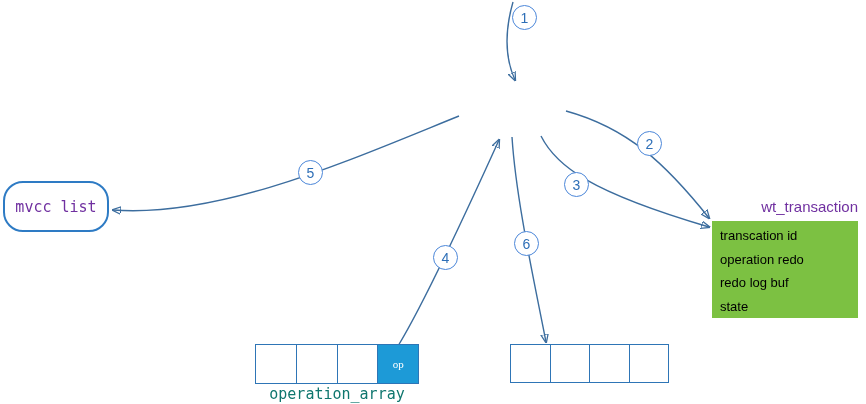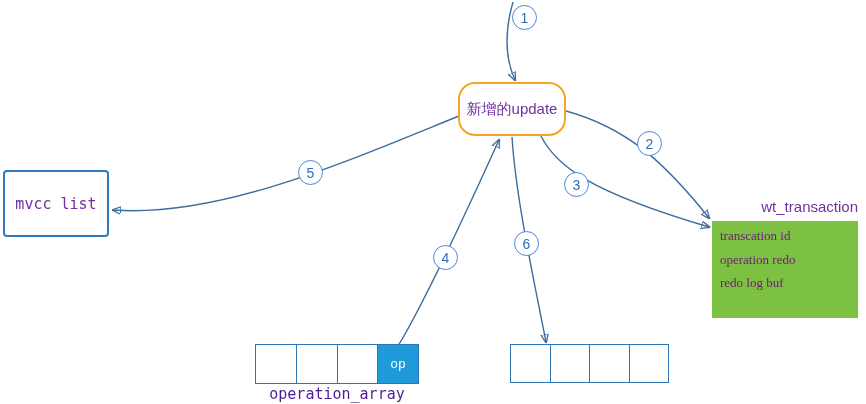--- a/index.html
+++ b/index.html
@@ -17,51 +17,51 @@
   }
   .node{
     position:absolute;background:#fff;display:flex;align-items:center;justify-content:center;
     color:#7030a0;box-sizing:border-box;
   }
   #update-node{
     left:458px;top:82px;width:108px;height:54px;
     border:2.5px solid #f5a623;border-radius:17px;font-size:15px;
   }
   #mvcc-node{
-    left:3px;top:170px;width:106px;height:67px;
-    border:2px solid #2e7bc4;border-radius:4px;
+    left:3px;top:181px;width:106px;height:51px;
+    border:2px solid #2e7bc4;border-radius:20px;
     font-family:"DejaVu Sans Mono",monospace;font-size:15px;
   }
   #wt-title{
     position:absolute;left:712px;top:198px;width:146px;text-align:right;
     color:#7030a0;font-size:15px;
   }
   #wt-box{
     position:absolute;left:712px;top:221px;width:146px;height:97px;
     background:#7cc142;box-sizing:border-box;padding:3px 0 0 8px;
   }
   .wt-field{
-    color:#701a75;font-family:Liberation Serif, serif;font-size:13px;
+    color:#000000;font-family:Liberation Sans, sans-serif;font-size:13px;
     line-height:23.5px;white-space:nowrap;
   }
   .cell-array{
     position:absolute;display:flex;box-sizing:border-box;
     border:1.5px solid #2e75b6;background:#fff;
   }
   #op-array{left:255px;top:344px;width:164px;height:40px;}
   #logbuf-array{left:510px;top:344px;width:159px;height:39px;}
   .cell{
     flex:1;border-left:1.5px solid #2e75b6;box-sizing:border-box;
     display:flex;align-items:center;justify-content:center;
-    color:#fff;font-family:Liberation Mono, monospace;font-size:13px;
+    color:#fff;font-family:Liberation Serif, serif;font-size:11px;
   }
   .cell:first-child{border-left:none;}
   .cell.filled{background:#1d9ad7;}
   .array-label{
-    position:absolute;text-align:center;color:#4c1d95;
+    position:absolute;text-align:center;color:#0f766e;
     font-family:"DejaVu Sans Mono",monospace;font-size:15px;
   }
   #op-array-label{left:255px;top:385px;width:164px;}
   #logbuf-label{left:510px;top:385px;width:159px;}
 </style>
 </head>
 <body>
 
 <div id="canvas">
 
@@ -79,34 +79,32 @@
     <path d="M 512,137 C 516,200 535,285 546,342" marker-end="url(#arrow)"></path>
   </svg>
 
   <div class="step" style="left:512px;top:5px;">1</div>
   <div class="step" style="left:637px;top:131px;">2</div>
   <div class="step" style="left:564px;top:172px;">3</div>
   <div class="step" style="left:433px;top:245px;">4</div>
   <div class="step" style="left:298px;top:160px;">5</div>
   <div class="step" style="left:514px;top:231px;">6</div>
 
-  <div id="update-node" class="node">
-    <span>新增的update</span>
-  </div>
 
   <div id="mvcc-node" class="node">
     <span>mvcc list</span>
   </div>
 
   <div id="wt-title">wt_transaction</div>
 
   <div id="wt-box">
     <div class="wt-field">transcation id</div>
     <div class="wt-field">operation redo</div>
     <div class="wt-field">redo log buf</div>
+    <div class="wt-field">state</div>
   </div>
 
   <div id="op-array" class="cell-array">
     <div class="cell"></div>
     <div class="cell"></div>
     <div class="cell"></div>
     <div class="cell filled">op</div>
   </div>
   <div id="op-array-label" class="array-label">operation_array</div>
 

